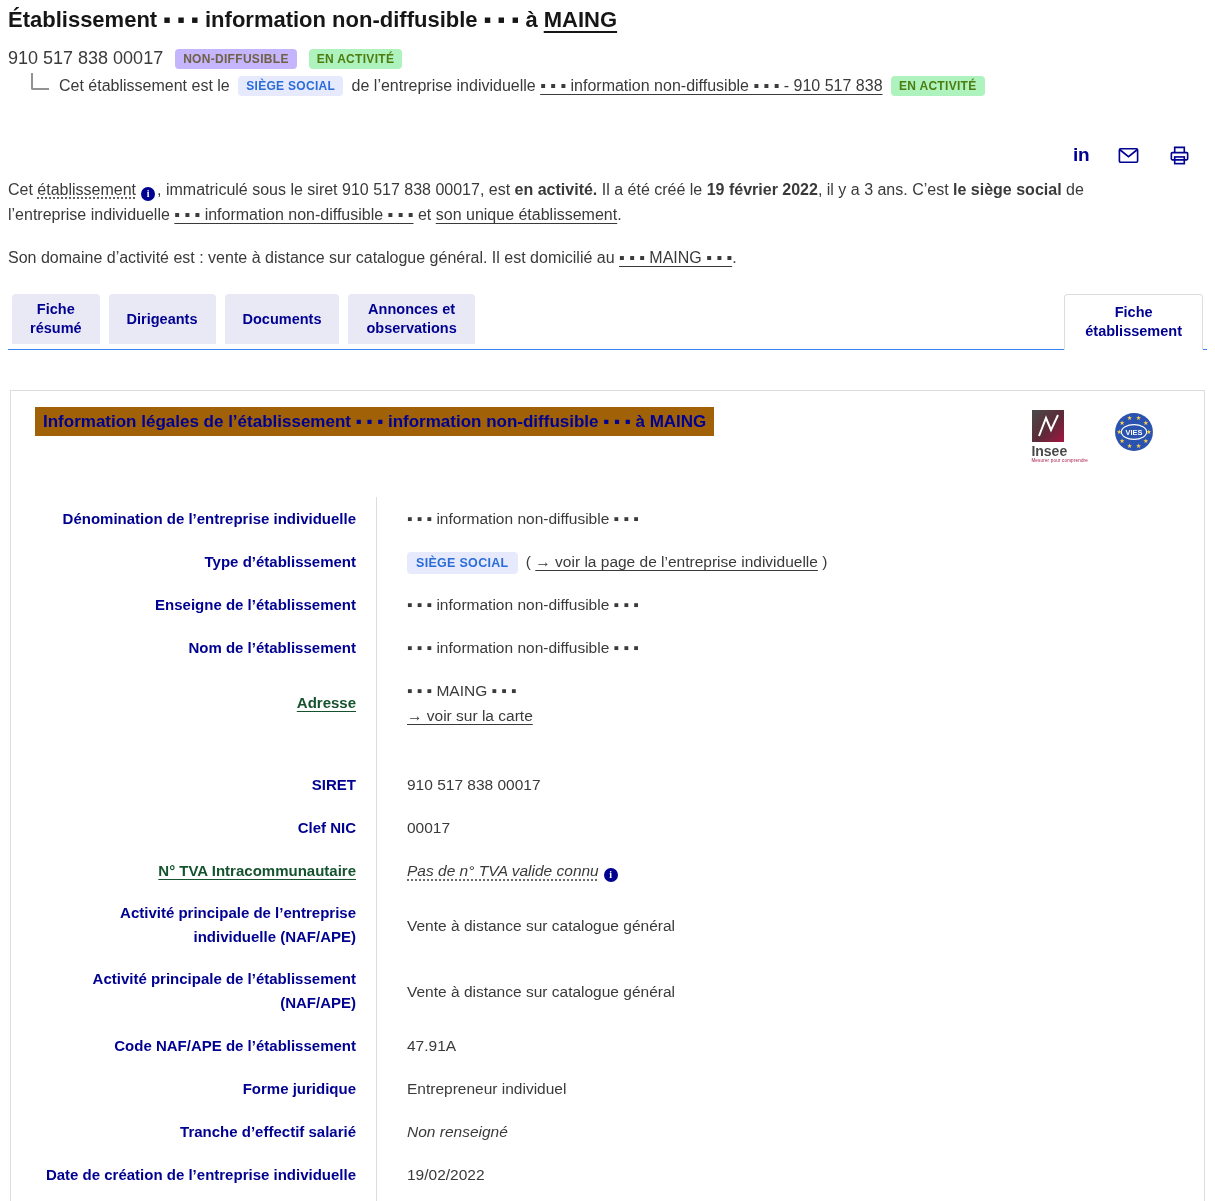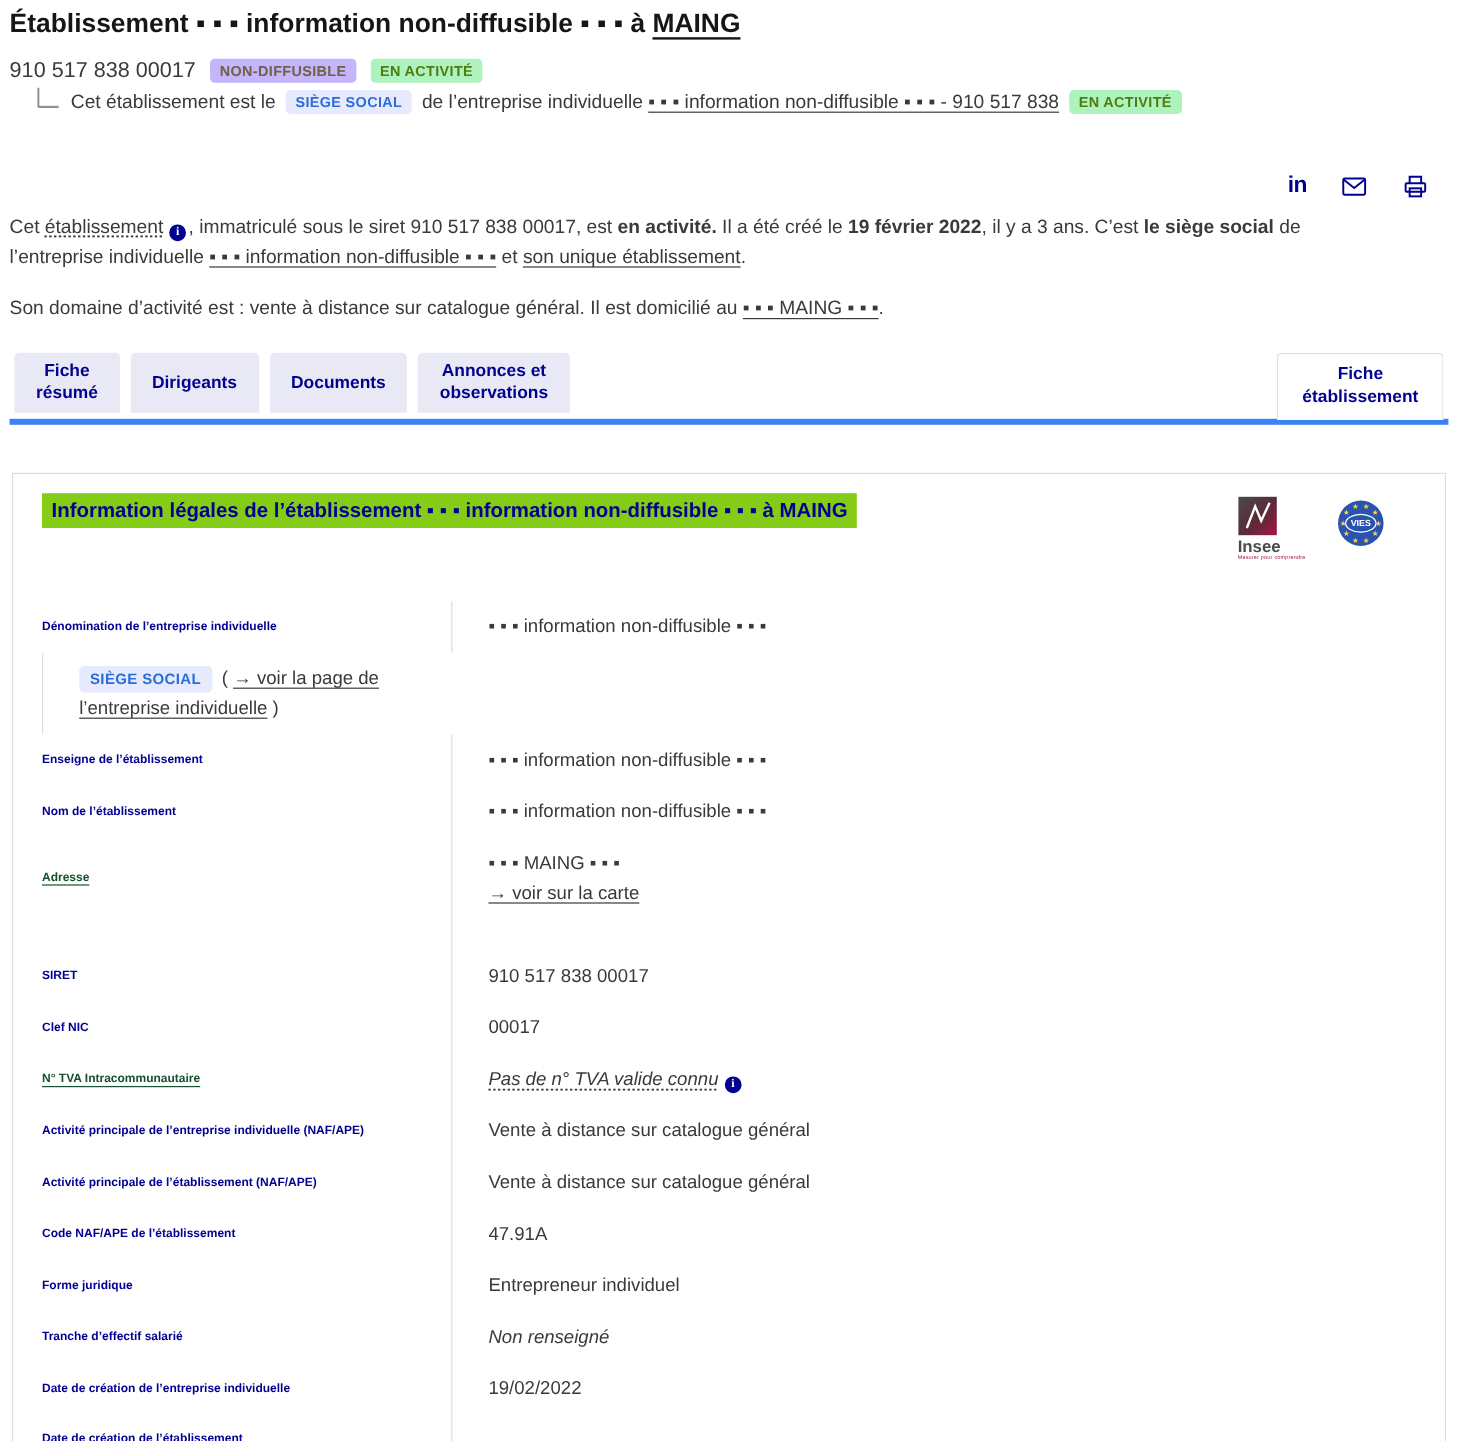--- a/index.html
+++ b/index.html
@@ -28,39 +28,39 @@
   p.intro{font-size:16px;line-height:25px;margin:10px 0 0;max-width:1130px;}
   p.intro.second{margin-top:18px;}
   strong{color:#3a3a3a;}
   .lnk{color:inherit;text-decoration:underline;text-underline-offset:3px;cursor:pointer;}
   .lnk-dotted{text-decoration-style:dotted;}
   em.dotted{text-decoration:underline dotted;text-underline-offset:4px;}
   .info-dot{display:inline-flex;width:14px;height:14px;border-radius:50%;background:#000091;color:#fff;
     font-size:10px;font-weight:700;align-items:center;justify-content:center;font-style:normal;
     margin:0 2px 0 5px;vertical-align:-2px;cursor:pointer;font-family:"Liberation Serif",serif;}
   
-  .tabbar{display:flex;gap:9px;align-items:stretch;border-bottom:5px solid #3b82f6;margin:24px 0 0;padding:0 4px;}
+  .tabbar{display:flex;gap:9px;align-items:stretch;border-bottom:1px solid #3b82f6;margin:24px 0 0;padding:0 4px;}
   .tab{background:#e9e9f6;color:#000091;font-weight:700;font-size:14.5px;line-height:19px;
     padding:6px 18px;border-radius:4px 4px 0 0;white-space:pre-line;text-align:center;
     display:flex;align-items:center;justify-content:center;margin-bottom:5px;cursor:pointer;min-height:38px;}
   .tab.active{margin-left:auto;background:#fff;border:1px solid #ddd;border-bottom:1px solid #fff;margin-bottom:-1px;padding:6px 20px;}
   
   .panel{border:1px solid #ddd;margin:40px 2px 0;padding:16px 24px 24px;background:#fff;min-height:830px;}
   .panel-head{display:flex;justify-content:space-between;align-items:flex-start;}
-  .panel-title{display:inline;font-size:17px;font-weight:700;color:#000091;background:#84cc16;padding:5px 8px;line-height:30px;}
+  .panel-title{display:inline;font-size:17px;font-weight:700;color:#000091;background:#a16207;padding:5px 8px;line-height:30px;}
   .logos{display:flex;gap:26px;align-items:flex-start;margin:2px 26px 0 0;}
   .insee-logo{display:flex;flex-direction:column;align-items:flex-start;cursor:pointer;}
   .insee-name{font-size:14px;font-weight:600;color:#4a4a4a;line-height:14px;margin-top:1px;}
   .insee-tag{font-size:4.5px;color:#a51540;letter-spacing:.2px;}
   .vies-logo{cursor:pointer;margin-top:3px;}
   
   .info-table{margin-top:34px;}
   .row{display:grid;grid-template-columns:341px 1fr;align-items:center;}
   .row.spacer .cell-label,.row.spacer .cell-value{padding:0;height:26px;}
-  .cell-label{font-weight:700;color:#000091;font-size:10px;line-height:24px;padding:9px 20px 9px 0;}
+  .cell-label{font-weight:700;color:#000091;font-size:15px;line-height:24px;padding:9px 20px 9px 0;text-align:right;}
   .cell-label a{color:#14532d;}
   .cell-value{border-left:1px solid #ddd;padding:9px 0 9px 30px;font-size:15.5px;line-height:25px;
     align-self:stretch;display:flex;align-items:center;}
   .cell-value .badge-siege{font-size:12.5px;padding:4px 9px;margin-right:4px;}
 </style>
 </head>
 <body>
 
 <div class="page">
 
@@ -155,20 +155,21 @@
     </div>
 
     <div class="info-table" id="info-table">
         <div class="row">
           <div class="cell-label">Dénomination de l’entreprise individuelle</div>
           <div class="cell-value">
             <div><span>▪ ▪ ▪ information non-diffusible ▪ ▪ ▪</span></div>
           </div>
         </div>
         <div class="row">
+          <div class="cell-label">Type d’établissement</div>
           <div class="cell-value">
             <div><span class="badge badge-siege">SIÈGE SOCIAL</span><span> ( </span><a class="lnk">→ voir la page de l’entreprise individuelle</a><span> )</span></div>
           </div>
         </div>
         <div class="row">
           <div class="cell-label">Enseigne de l’établissement</div>
           <div class="cell-value">
             <div><span>▪ ▪ ▪ information non-diffusible ▪ ▪ ▪</span></div>
           </div>
         </div>

